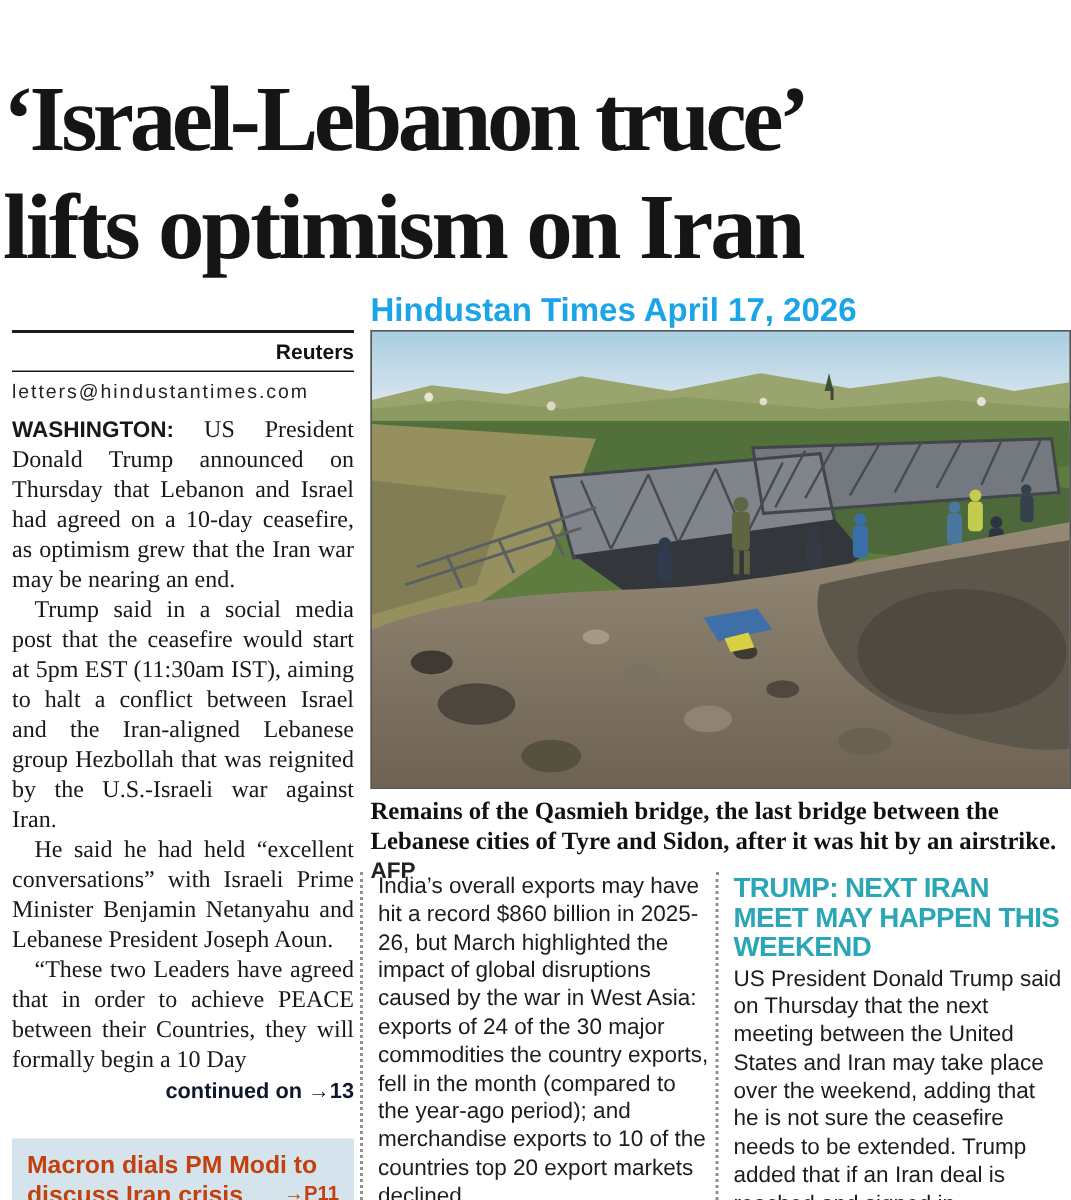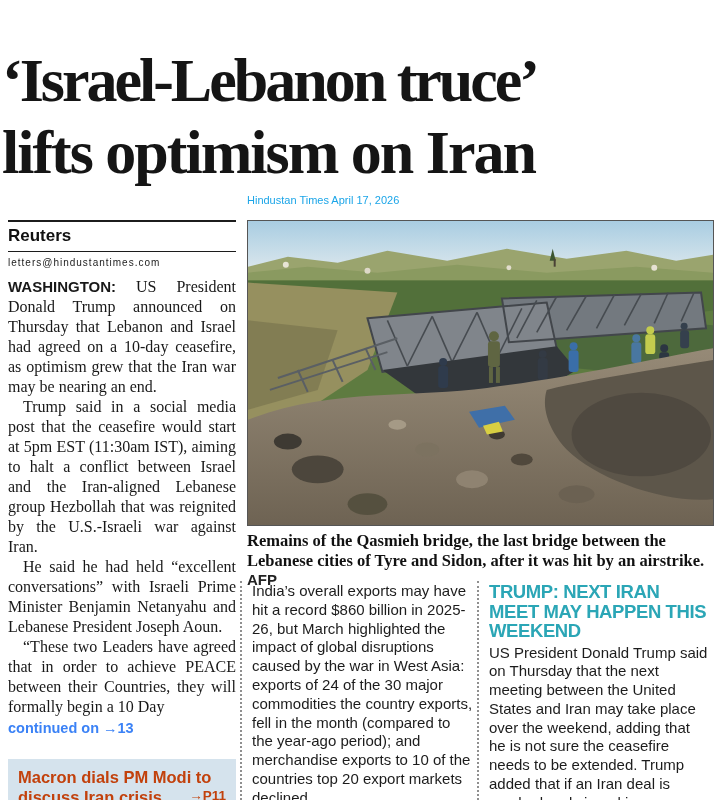--- a/index.html
+++ b/index.html
@@ -7,34 +7,34 @@
         font-family:"Liberation Sans",sans-serif;color:#1a1a1a;margin-top:44px;}
 
   
   .headline{position:absolute;left:2px;top:0;width:712px;
     font-family:"Liberation Serif",serif;font-weight:700;color:#151515;
     font-size:62px;line-height:72px;letter-spacing:-3px;white-space:nowrap;}
   .headline .l2{letter-spacing:-2px;}
 
   
   .date-note{position:absolute;left:247px;top:150px;
-    font-size:11px;font-weight:400;color:#1ba5e8;}
+    font-size:22px;font-weight:700;color:#1ba5e8;}
 
   
   .left-col{position:absolute;left:8px;top:176px;width:228px;}
   .rule-thick{border-top:2.5px solid #1c1c1c;}
-  .byline{font-size:17px;font-weight:700;color:#111;padding:4px 0 5px 0;
-    border-bottom:1.5px solid #1c1c1c;}
-  .email{font-size:10px;letter-spacing:.1em;color:#222;padding:5px 0 9px 0;}
+  .byline{font-size:14px;font-weight:700;color:#111;padding:4px 0 5px 0;
+    border-bottom:1.5px solid #1c1c1c;text-align:right;}
+  .email{font-size:13px;letter-spacing:.1em;color:#222;padding:5px 0 9px 0;}
   .article{font-family:"Liberation Serif",serif;font-size:16px;line-height:20px;
     text-align:justify;color:#181818;}
   .article p{margin:0;}
   .article p.ind{text-indent:15px;}
   .dateline{font-family:"Liberation Sans",sans-serif;font-weight:700;font-size:15px;}
-  .continued{font-size:14.5px;font-weight:700;color:#3b82f6;margin-top:3px;}
+  .continued{font-size:14.5px;font-weight:700;text-align:right;color:#0f172a;margin-top:3px;}
 
   
   .more-title{position:absolute;left:8px;top:679px;font-size:31px;font-weight:700;
     letter-spacing:-1.5px;line-height:31px;}
   .more-title .t1{color:#2ba6b6;}
   .more-title .t2{color:#8d8d8d;}
   .more-box{position:absolute;left:8px;top:715px;width:228px;height:85px;
     background:#d5e3ed;padding:8px 10px;box-sizing:border-box;}
   .more-item{position:relative;font-size:16.5px;line-height:20px;font-weight:700;color:#c2410c;}
   .more-item .pref{position:absolute;right:0;bottom:1px;font-size:13.5px;font-weight:700;}

